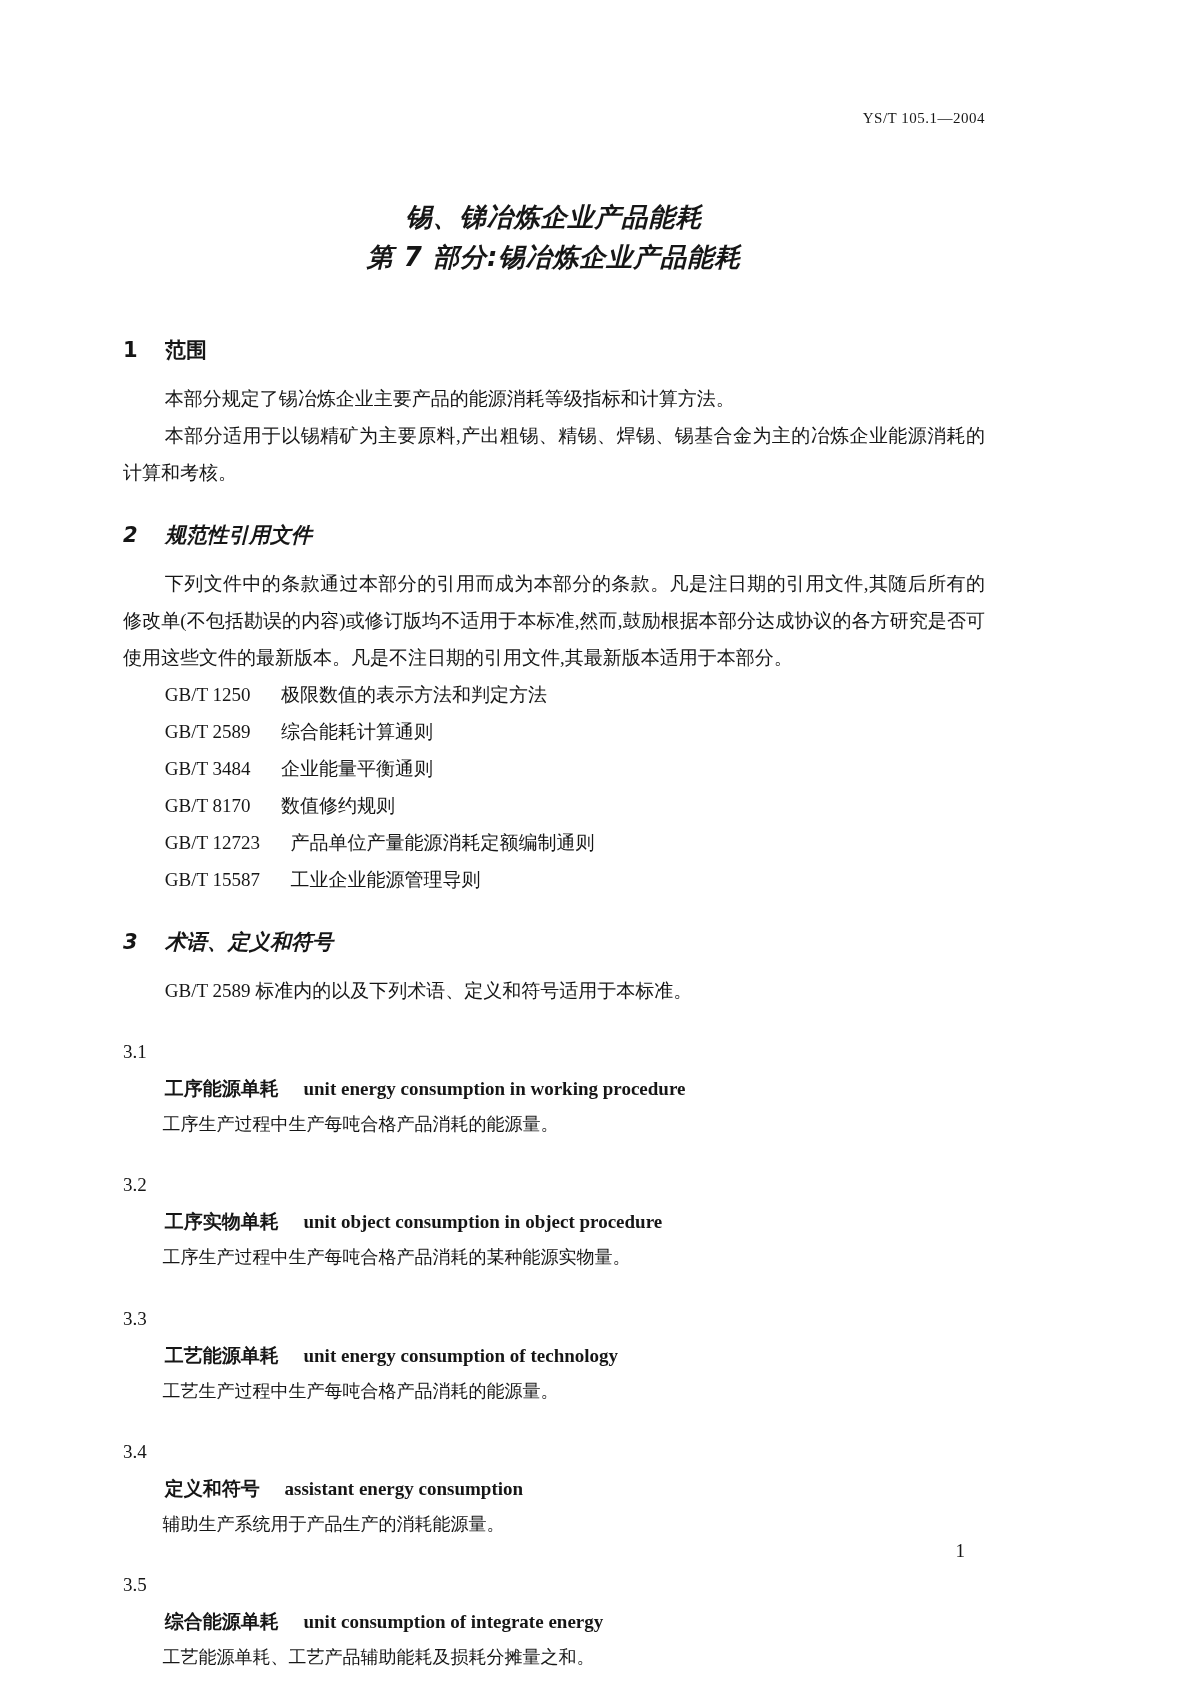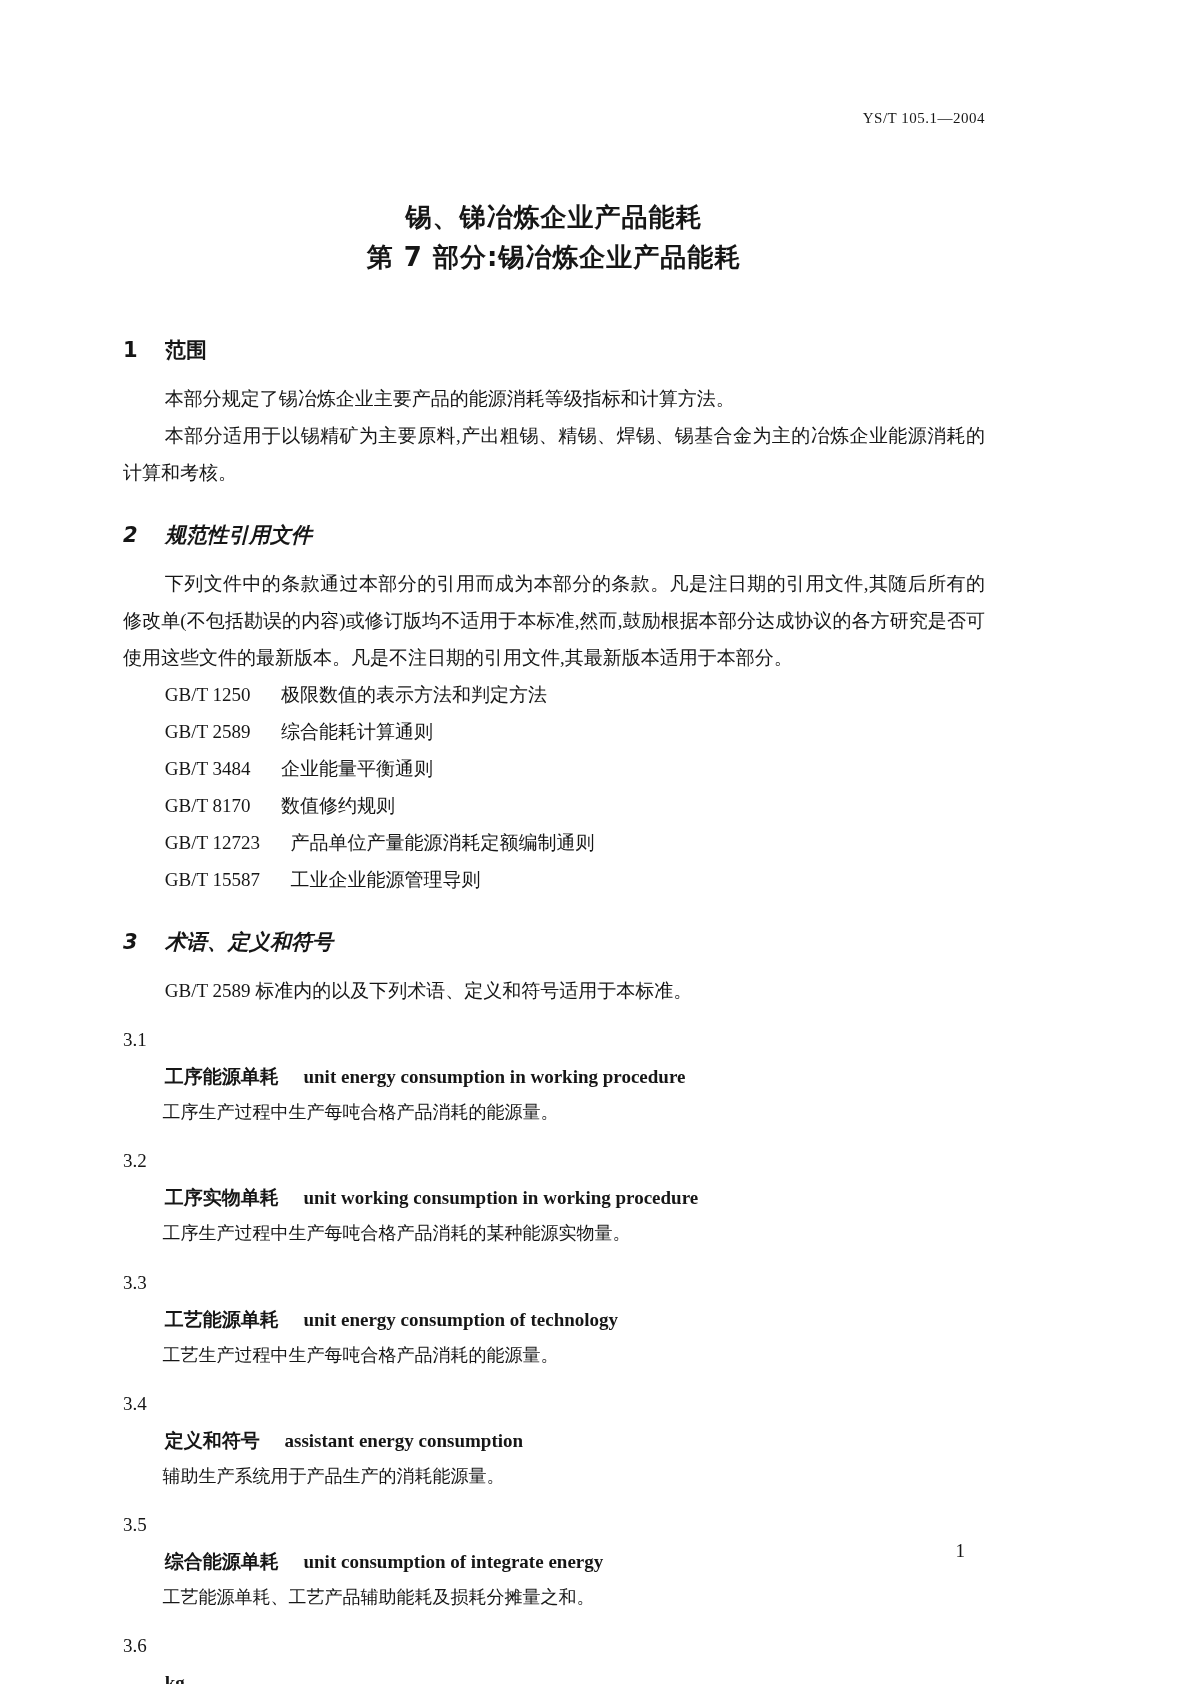--- a/index.html
+++ b/index.html
@@ -25,20 +25,21 @@
     font-family: "Liberation Serif", "DejaVu Serif", serif;
   }
   .title {
     margin-top: 70px;
     text-align: center;
     font-family: "DejaVu Sans", "Liberation Sans", sans-serif;
     font-weight: bold;
     font-size: 26px;
     line-height: 1.55;
     letter-spacing: 1px;
+    font-style: italic;
   }
   .sec-heading {
     margin-top: 58px;
     font-family: "DejaVu Sans", "Liberation Sans", sans-serif;
     font-weight: bold;
     font-size: 21px;
     margin-bottom: 16px;
   }
   .sec-heading.tight { margin-top: 30px; font-style: italic; }
   .sec-heading .num { display: inline-block; margin-right: 1.3em; }
@@ -47,21 +48,21 @@
     line-height: 1.95;
     text-align: justify;
     text-indent: 2.2em;
   }
   .ref-row {
     font-size: 19px;
     line-height: 1.95;
     padding-left: 2.2em;
   }
   .ref-code { display: inline-block; margin-right: 1.6em; }
-  .term-block { margin-top: 12px; }
+  .term-block { margin-top: 24px; }
   .term-num {
     font-size: 19px;
     line-height: 1.95;
   }
   .term-line {
     font-size: 19px;
     line-height: 1.95;
     padding-left: 2.2em;
     font-weight: bold;
   }
@@ -142,21 +143,21 @@
     <div class="term-num">3.1</div>
     <div class="term-line">
       <span class="zh">工序能源单耗</span><span class="en">unit energy consumption in working procedure</span>
     </div>
     <div class="term-def">工序生产过程中生产每吨合格产品消耗的能源量。</div>
   </div>
 
   <div class="term-block">
     <div class="term-num">3.2</div>
     <div class="term-line">
-      <span class="zh">工序实物单耗</span><span class="en">unit working consumption in working procedure</span>
+      <span class="zh">工序实物单耗</span><span class="en">unit object consumption in object procedure</span>
     </div>
     <div class="term-def">工序生产过程中生产每吨合格产品消耗的某种能源实物量。</div>
   </div>
 
   <div class="term-block">
     <div class="term-num">3.3</div>
     <div class="term-line">
       <span class="zh">工艺能源单耗</span><span class="en">unit energy consumption of technology</span>
     </div>
     <div class="term-def">工艺生产过程中生产每吨合格产品消耗的能源量。</div>

